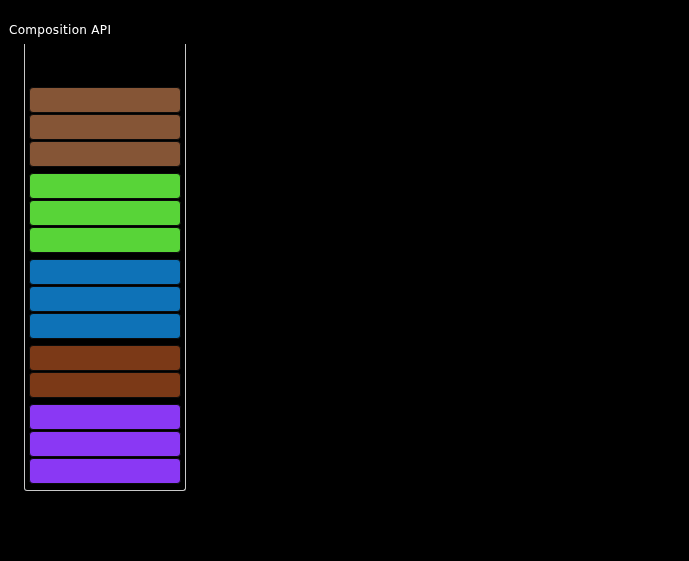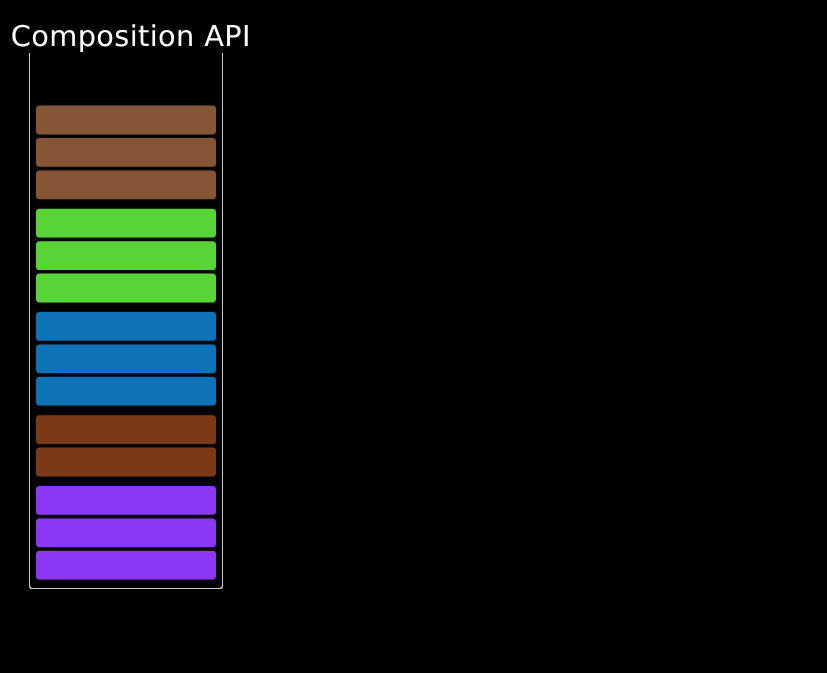--- a/index.html
+++ b/index.html
@@ -12,21 +12,21 @@
     width: 689px;
     height: 561px;
     background: #000000;
     overflow: hidden;
     font-family: "DejaVu Sans", "Liberation Sans", sans-serif;
   }
   .title {
     position: absolute;
     left: 9px;
     top: 18px;
-    font-size: 24px;
+    font-size: 12px;
     line-height: 24px;
     letter-spacing: 0.3px;
     color: #ffffff;
     white-space: nowrap;
   }
   .stack {
     position: absolute;
     left: 24px;
     top: 44px;
     width: 162px;

